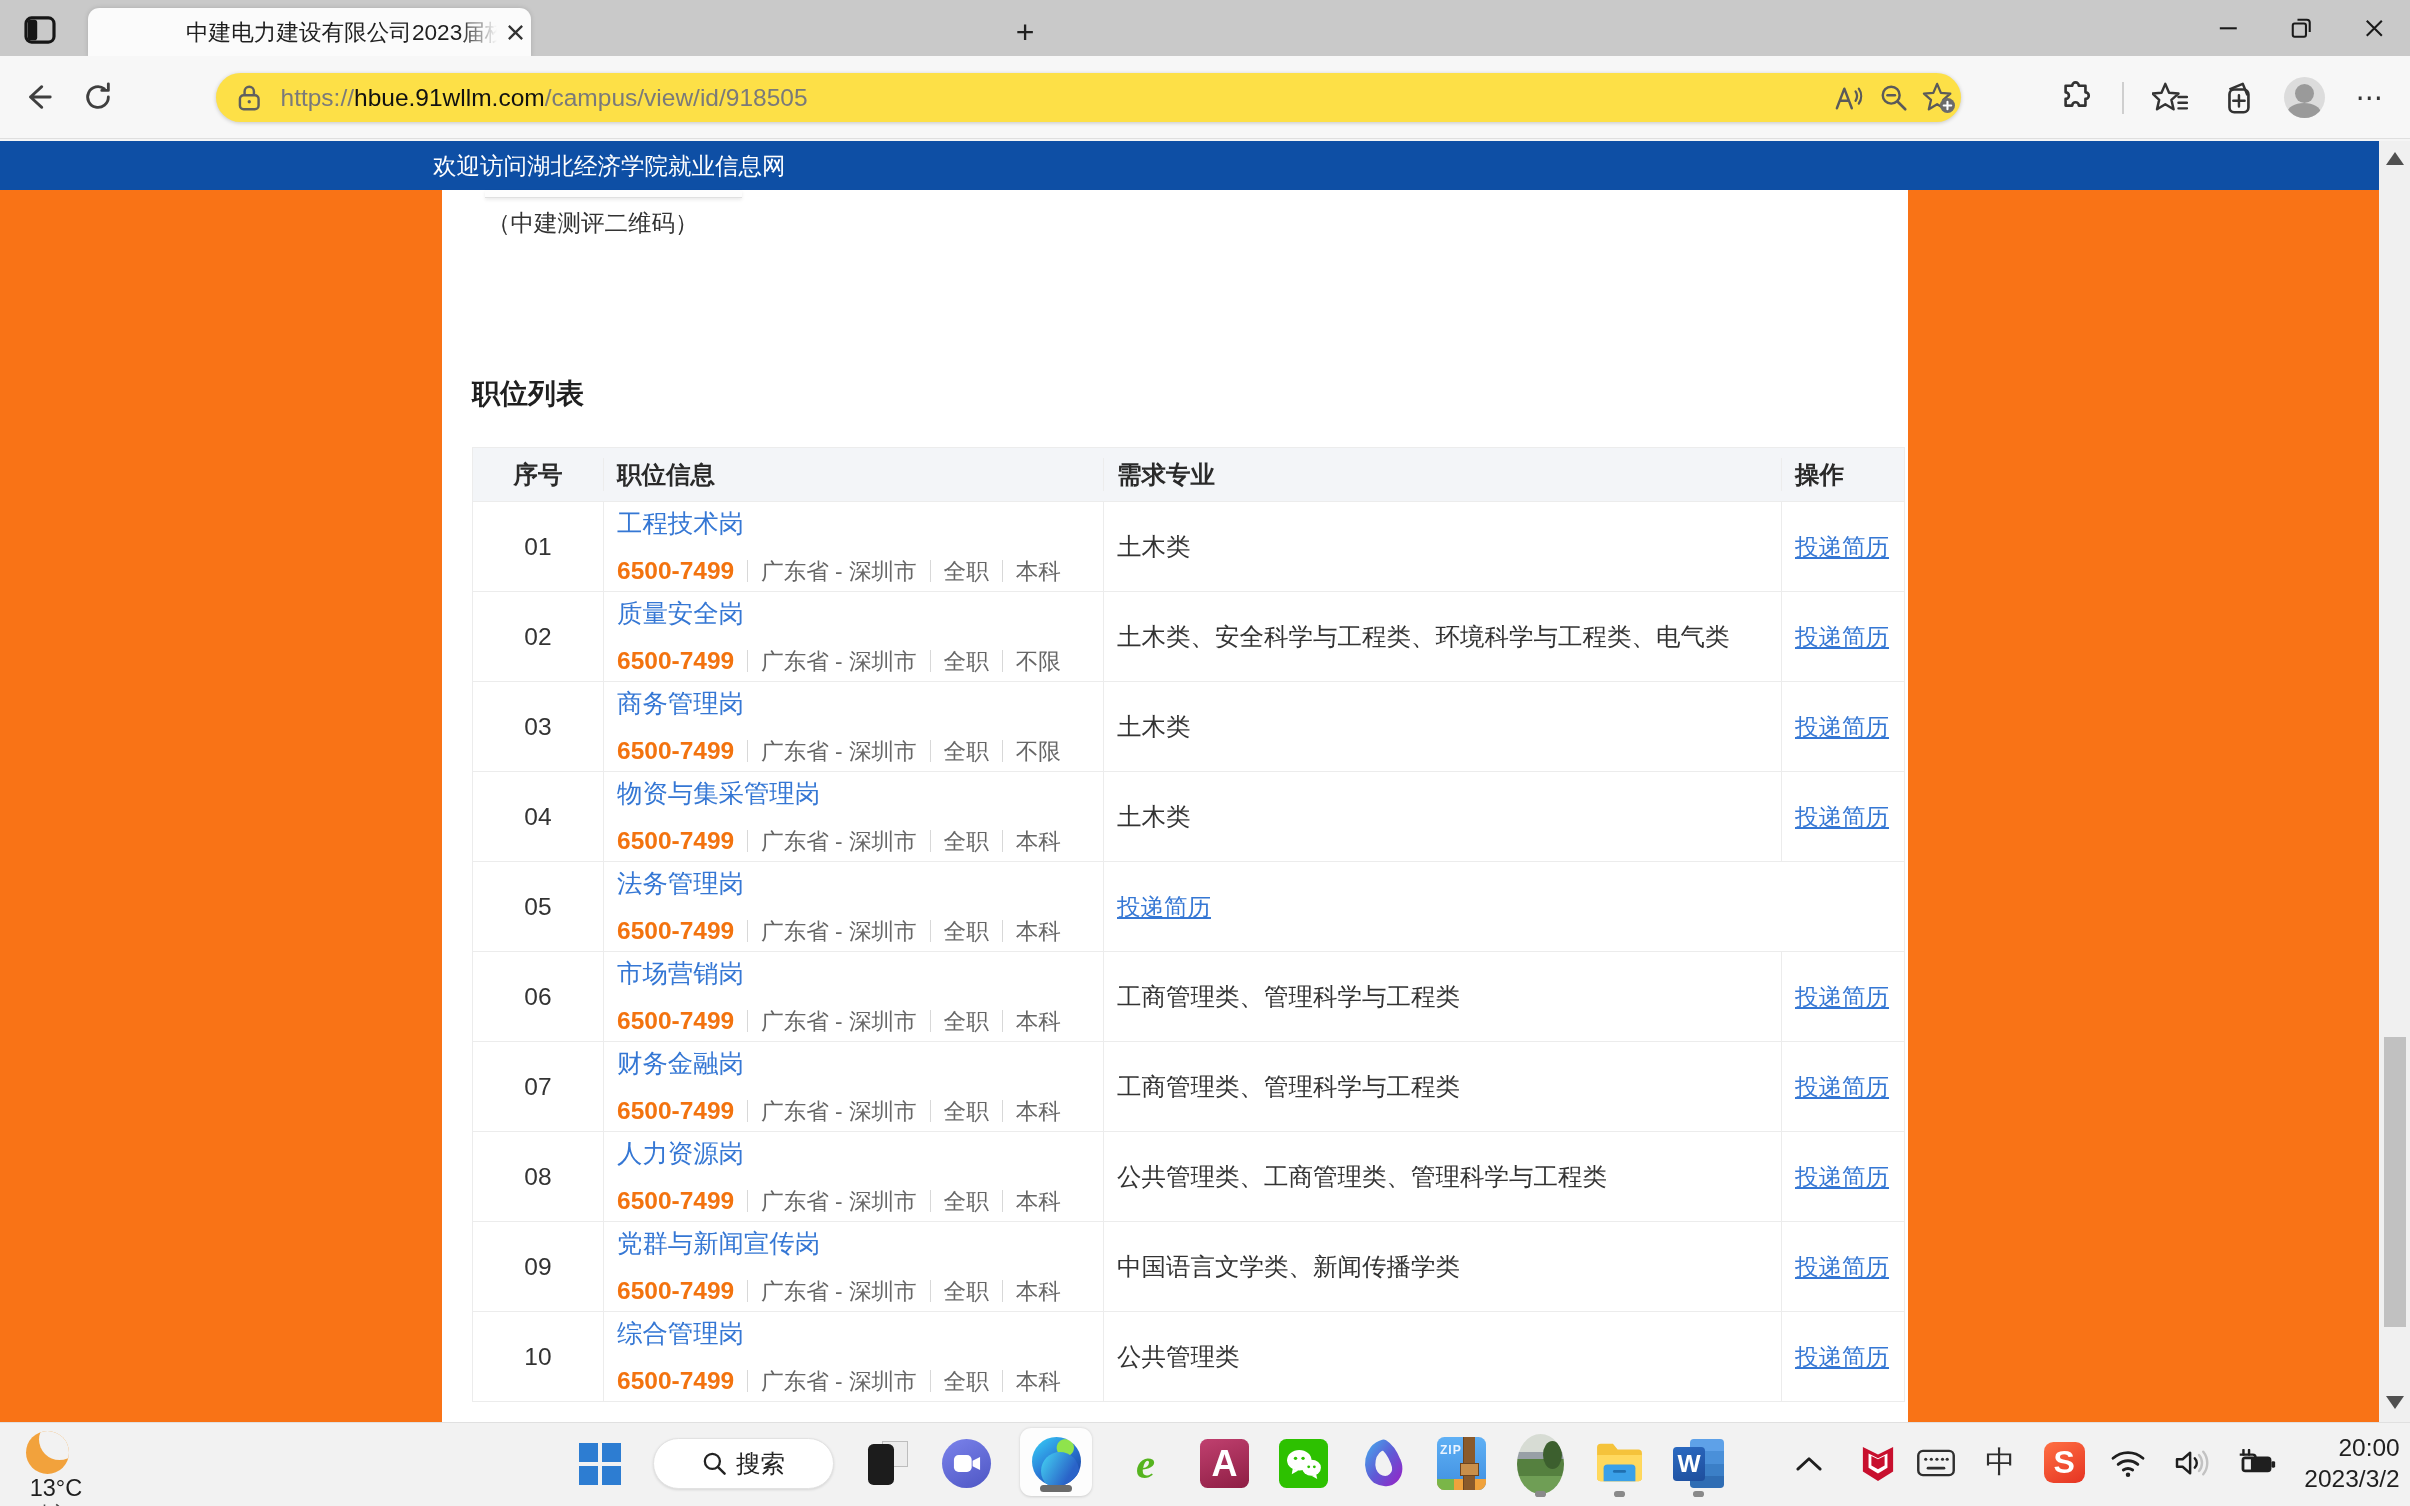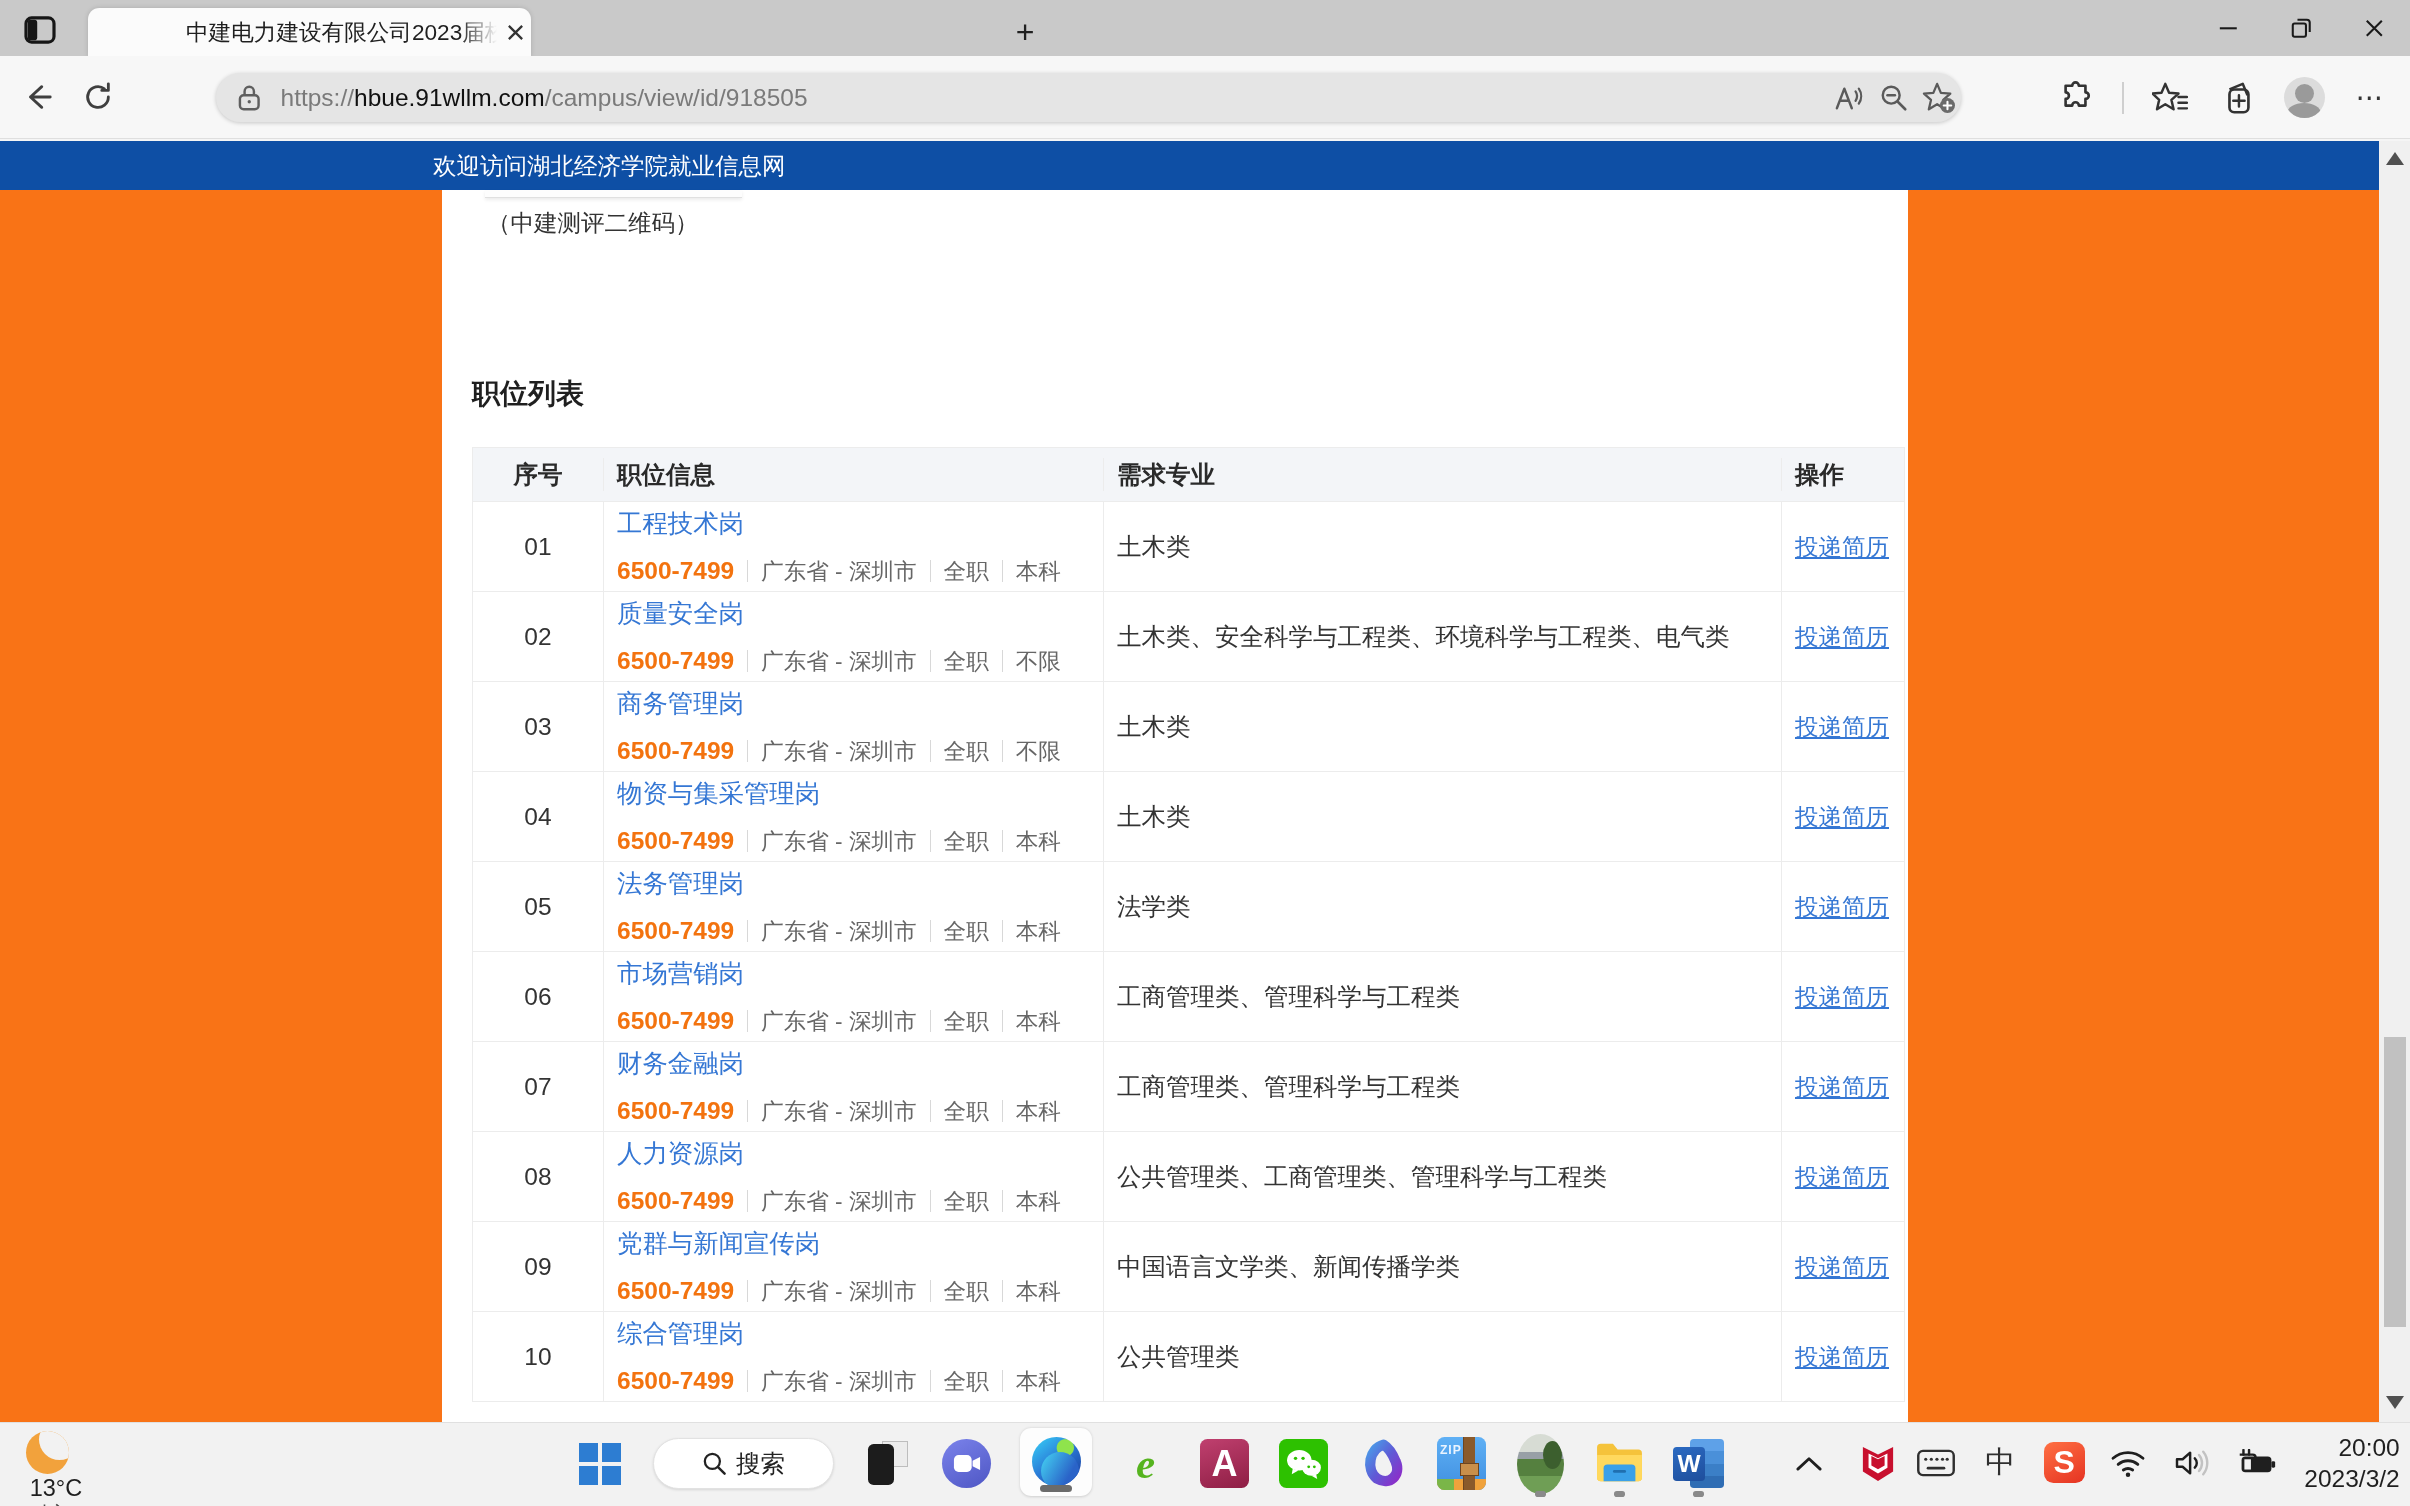--- a/index.html
+++ b/index.html
@@ -20,21 +20,21 @@
   .tab.active .tab-close { margin-left:1.9px; }
   .tab.inactive .tab-close { margin-left:56px; }
   .tab-favicon { width:28px; height:28px; margin-left:21px; flex:none; display:flex; align-items:center; justify-content:center; }
   .newtab-btn { position:absolute; left:1006px; top:13px; width:38px; height:38px; display:flex; align-items:center; justify-content:center; font-size:32px; color:#202020; border-radius:7.5px; }
   .win-controls { position:absolute; right:0; top:0; height:56px; display:flex; }
   .win-btn { width:73px; height:56px; display:flex; align-items:center; justify-content:center; }
 
   
   .toolbar { position:absolute; left:0; top:56px; width:2411px; height:83px; background:#f7f7f7; border-bottom:1.9px solid #dfdfdf; display:flex; align-items:center; }
   .nav-btn { width:45px; height:45px; margin-left:15px; display:flex; align-items:center; justify-content:center; border-radius:7.5px; }
-  .addr { position:absolute; left:216px; top:17px; width:1745px; height:49px; background:#e5e5e5; border-radius:24.5px; box-shadow:0 0.9px 4.7px rgba(0,0,0,.2); display:flex; align-items:center; }
+  .addr { position:absolute; left:216px; top:17px; width:1745px; height:49px; background:#fde047; border-radius:24.5px; box-shadow:0 0.9px 4.7px rgba(0,0,0,.2); display:flex; align-items:center; }
   .addr .lock { margin-left:21px; }
   .url { margin-left:19px; font-size:24.5px; white-space:nowrap; }
   .url .dim { color:#7a7a7a; } .url .host { color:#111; }
   .addr-right { margin-left:auto; display:flex; align-items:center; }
   .addr-icon { width:45px; height:45px; display:flex; align-items:center; justify-content:center; border-radius:50%; }
   .tb-right { position:absolute; right:19px; top:17px; height:49px; display:flex; align-items:center; gap:24.5px; }
   .tb-icon { width:43px; height:43px; display:flex; align-items:center; justify-content:center; border-radius:7.5px; }
   .tb-divider { width:1.9px; height:32px; background:#cfcfcf; }
   .avatar { width:41px; height:41px; border-radius:50%; background:#dcdcdc; position:relative; overflow:hidden; }
   .avatar::before { content:""; position:absolute; left:11.3px; top:6.6px; width:19px; height:19px; border-radius:50%; background:#9a9a9a; }
@@ -354,23 +354,20 @@
       <div class="meta">
         <span class="salary">6500-7499</span>
         <span class="msep"></span>
         <span class="mtxt">广东省 - 深圳市</span>
         <span class="msep"></span>
         <span class="mtxt">全职</span>
         <span class="msep"></span>
         <span class="mtxt">本科</span>
       </div>
     </div>
-    <div class="cell c3 bl">
-              <span class="majors">法学类</span>
-            </div>
     <div class="cell c4 bl">
               <a class="apply">投递简历</a>
             </div>
   </div>
           <div class="trow">
     <div class="cell c1">
               <span class="rownum">06</span>
             </div>
     <div class="cell c2 bl">
       <a class="jtitle">市场营销岗</a>

